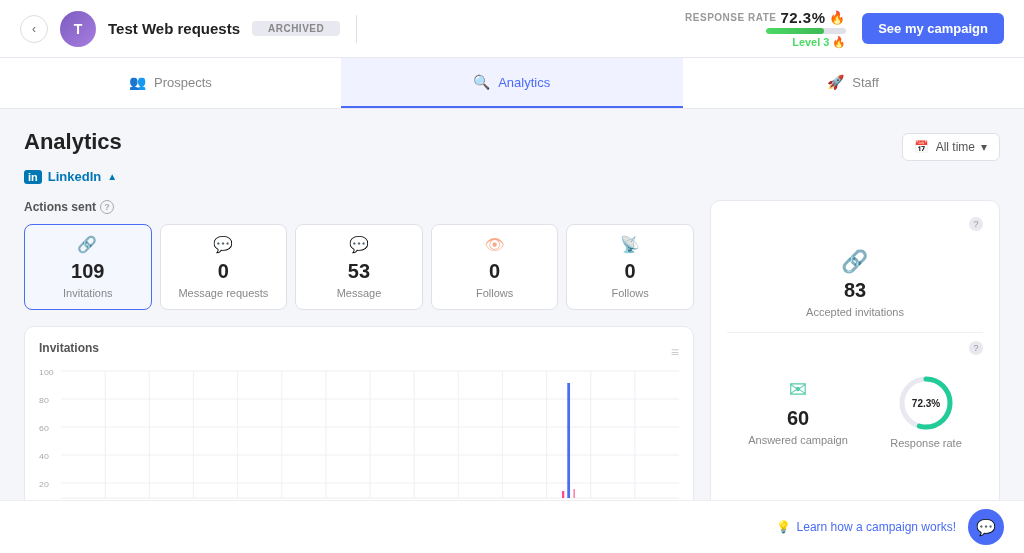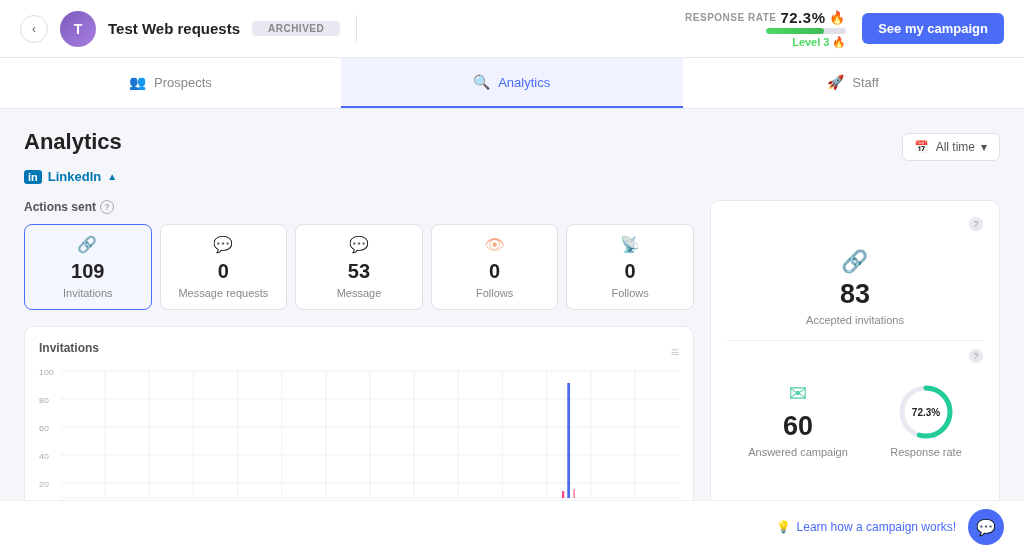--- a/index.html
+++ b/index.html
@@ -114,21 +114,21 @@
     .legend-item { display: flex; align-items: center; gap: 5px; font-size: 11px; color: #666; }
     .legend-dot { width: 8px; height: 8px; border-radius: 50%; }
 
     
     .right-stat-row {
       display: flex; align-items: center; justify-content: space-around;
       padding: 14px 0; border-bottom: 1px solid #f0f0f5;
     }
     .right-stat-row:last-child { border-bottom: none; }
     .stat-block { display: flex; flex-direction: column; align-items: center; gap: 4px; }
-    .stat-value { font-size: 27px; font-weight: 700; color: #222; }
+    .stat-value { font-size: 20px; font-weight: 700; color: #222; }
     .stat-label { font-size: 11px; color: #888; text-align: left; }
 
     
     .donut-wrap { position: relative; width: 60px; height: 60px; }
     .donut-wrap svg { width: 60px; height: 60px; }
     .donut-label-inside {
       position: absolute; top: 50%; left: 50%;
       transform: translate(-50%, -50%);
       font-size: 10px; font-weight: 700; color: #222;
     }

